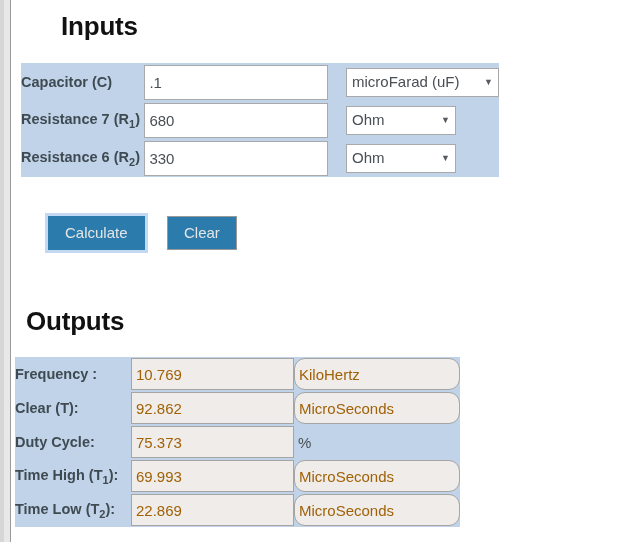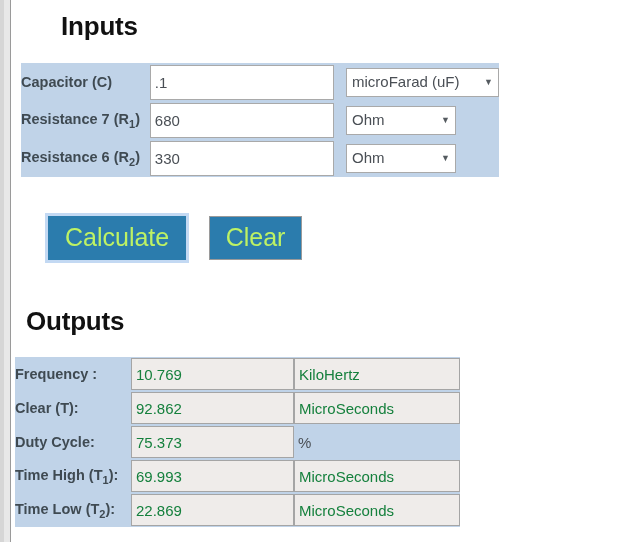--- a/index.html
+++ b/index.html
@@ -98,41 +98,41 @@
   
   .selbox {
     box-sizing: border-box;
     height: 29px;
     border: 1px solid #a9a9a9;
     background: #ffffff;
     font-size: 15px;
     color: #4a4f55;
     display: flex;
     align-items: center;
-    margin-left: 11px;
+    margin-left: 17px;
     padding: 0 5px 0 5px;
     position: relative;
   }
   .selbox .sel-text { flex: 1 1 auto; white-space: nowrap; line-height: 1; padding-bottom: 1px; }
   .selbox .caret {
     flex: 0 0 auto;
     font-size: 9px;
     color: #555b60;
     margin-left: 8px;
     line-height: 1;
   }
   .selbox.wide { width: 153px; }
   .selbox.narrow { width: 110px; }
 
   
   #btn-row { position: absolute; left: 36px; top: 216px; }
   button.btn {
     font-family: "Liberation Sans", sans-serif;
-    font-size: 25px;
-    color: #bef264;
+    font-size: 15px;
+    color: #e5e5e5;
     background: #2b7cad;
     border: 1px solid #9a9a9a;
     padding: 8px 16px 9px 16px;
     cursor: pointer;
     outline: none;
     line-height: 1;
   }
   button.btn.focused {
     border: 1px solid #2b7cad;
     box-shadow: 0 0 0 3px #c3d9f3;
@@ -167,27 +167,27 @@
   td.out-value { width: 163px; }
   td.out-unit  { width: 166px; }
 
   input.ro {
     box-sizing: border-box;
     height: 32px;
     border: 1px solid #a5a5a5;
     background: #efecea;
     font-family: "Liberation Sans", sans-serif;
     font-size: 15px;
-    color: #15803d;
+    color: #a16207;
     padding: 0 4px;
     outline: none;
     display: block;
   }
   input.ro.val  { width: 163px; }
-  input.ro.unit-ro { width: 166px; }
+  input.ro.unit-ro { width: 166px; border-radius: 11px; }
 
   span.plain-unit {
     font-size: 15px;
     color: #4a4f55;
     padding-left: 4px;
     display: block;
   }
 </style>
 </head>
 <body>

